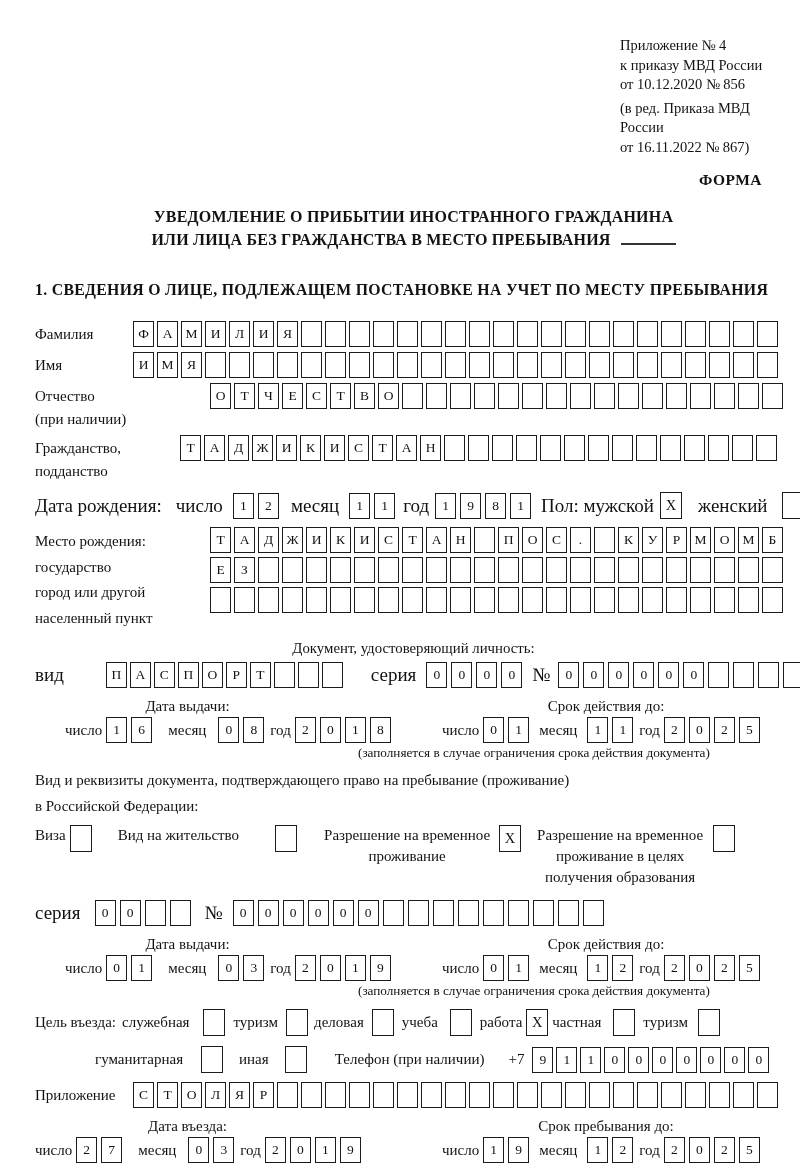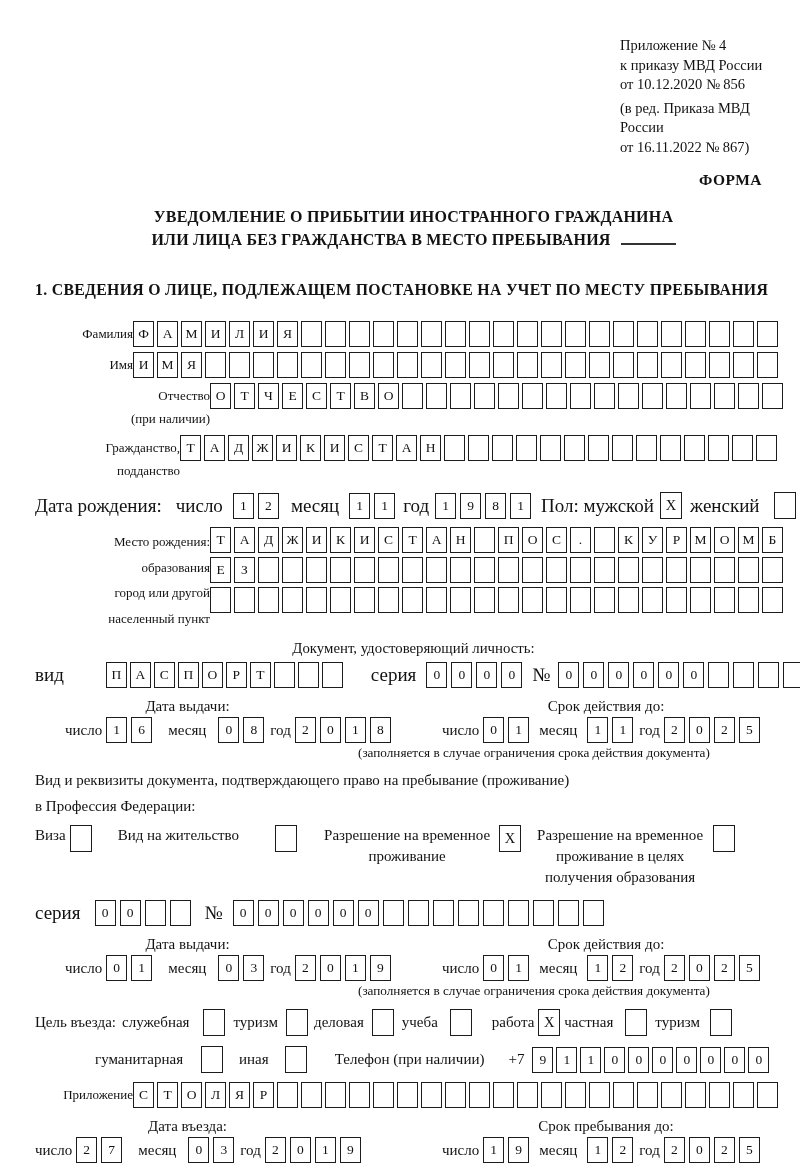--- a/index.html
+++ b/index.html
@@ -17,21 +17,21 @@
   .forma { text-align:right; padding-right:30px; font-weight:bold; font-size:15.5px; margin-top:14px; letter-spacing:.5px; }
 
   
   .title { text-align:center; font-weight:bold; font-size:16px; line-height:23px; margin-top:16px; letter-spacing:.2px; }
   .blankline { display:inline-block; width:55px; border-bottom:2px solid #333; height:14px; margin-left:10px; }
 
   .sect-heading { font-weight:bold; font-size:15.8px; margin-top:30px; letter-spacing:.3px; white-space:nowrap; }
 
   
   .frow { display:flex; align-items:flex-start; margin-top:5px; }
-  .flabel { font-size:13px; line-height:26px; flex:none;text-align:right; }
+  .flabel { font-size:15px; line-height:26px; flex:none; }
   .w98 { width:98px; } .w145 { width:145px; } .w175 { width:175px; }
   .multiline { line-height:22.5px; padding-top:2px; }
 
   .cellrow { display:flex; gap:3px; flex:none; }
   .cell {
     width:21px; height:26px; flex:none;
     border:1.6px solid #1c1c1c;
     display:flex; align-items:center; justify-content:center;
     font-size:13.5px;
   }
@@ -237,28 +237,28 @@
       </div>
     <span class="lbl" style="margin-left:8px">год</span>
     <div class="cellrow" style="margin-left:6px;gap:4px">
         <span class="cell">1</span>
         <span class="cell">9</span>
         <span class="cell">8</span>
         <span class="cell">1</span>
       </div>
     <span class="lbl" style="margin-left:10px">Пол: мужской</span>
     <span class="cbox" style="margin-left:6px">X</span>
-    <span class="lbl" style="margin-left:8px">женский</span>
+    <span class="lbl" style="margin-left:16px">женский</span>
     <span class="cbox" style="margin-left:14px"></span>
   </div>
 
   <div class="frow" style="margin-top:8px">
     <div class="flabel w175 multiline" style="line-height:25.5px">
       <div>Место рождения:</div>
-      <div>образования</div>
+      <div>государство</div>
       <div>город или другой</div>
       <div>населенный пункт</div>
     </div>
     <div class="stack">
       <div class="cellrow">
           <span class="cell">Т</span>
           <span class="cell">А</span>
           <span class="cell">Д</span>
           <span class="cell">Ж</span>
           <span class="cell">И</span>
@@ -418,21 +418,21 @@
             <span class="cell">0</span>
             <span class="cell">2</span>
             <span class="cell">5</span>
           </div>
       </div>
       <div class="note" style="margin-left:-62px">(заполняется в случае ограничения срока действия документа)</div>
     </div>
   </div>
 
   <div class="plain" style="margin-top:8px">Вид и реквизиты документа, подтверждающего право на пребывание (проживание)</div>
-  <div class="plain" style="margin-top:4px">в Профессия Федерации:</div>
+  <div class="plain" style="margin-top:4px">в Российской Федерации:</div>
 
   <div class="opts">
     <span class="opt-label">Виза</span>
     <span class="cbox" style="margin-left:4px"></span>
     <span class="opt-label" style="margin-left:26px">Вид на жительство</span>
     <span class="cbox" style="margin-left:36px"></span>
     <span class="opt-label opt-center" style="margin-left:26px;width:168px">Разрешение на временное проживание</span>
     <span class="cbox" style="margin-left:8px">X</span>
     <span class="opt-label opt-center" style="margin-left:14px;width:170px">Разрешение на временное проживание в целях получения образования</span>
     <span class="cbox" style="margin-left:8px"></span>
@@ -517,21 +517,21 @@
   <div class="purpose-row">
     <span class="lbl">Цель въезда:</span>
     <span class="lbl" style="margin-left:6px">служебная</span>
     <span class="cbox" style="margin-left:14px"></span>
     <span class="lbl" style="margin-left:8px">туризм</span>
     <span class="cbox" style="margin-left:8px"></span>
     <span class="lbl" style="margin-left:6px">деловая</span>
     <span class="cbox" style="margin-left:8px"></span>
     <span class="lbl" style="margin-left:8px">учеба</span>
     <span class="cbox" style="margin-left:12px"></span>
-    <span class="lbl" style="margin-left:20px">работа</span>
+    <span class="lbl" style="margin-left:8px">работа</span>
     <span class="cbox" style="margin-left:4px">X</span>
     <span class="lbl" style="margin-left:4px">частная</span>
     <span class="cbox" style="margin-left:12px"></span>
     <span class="lbl" style="margin-left:8px">туризм</span>
     <span class="cbox" style="margin-left:10px"></span>
   </div>
 
   <div class="purpose-row">
     <span class="lbl" style="margin-left:60px">гуманитарная</span>
     <span class="cbox" style="margin-left:18px"></span>

